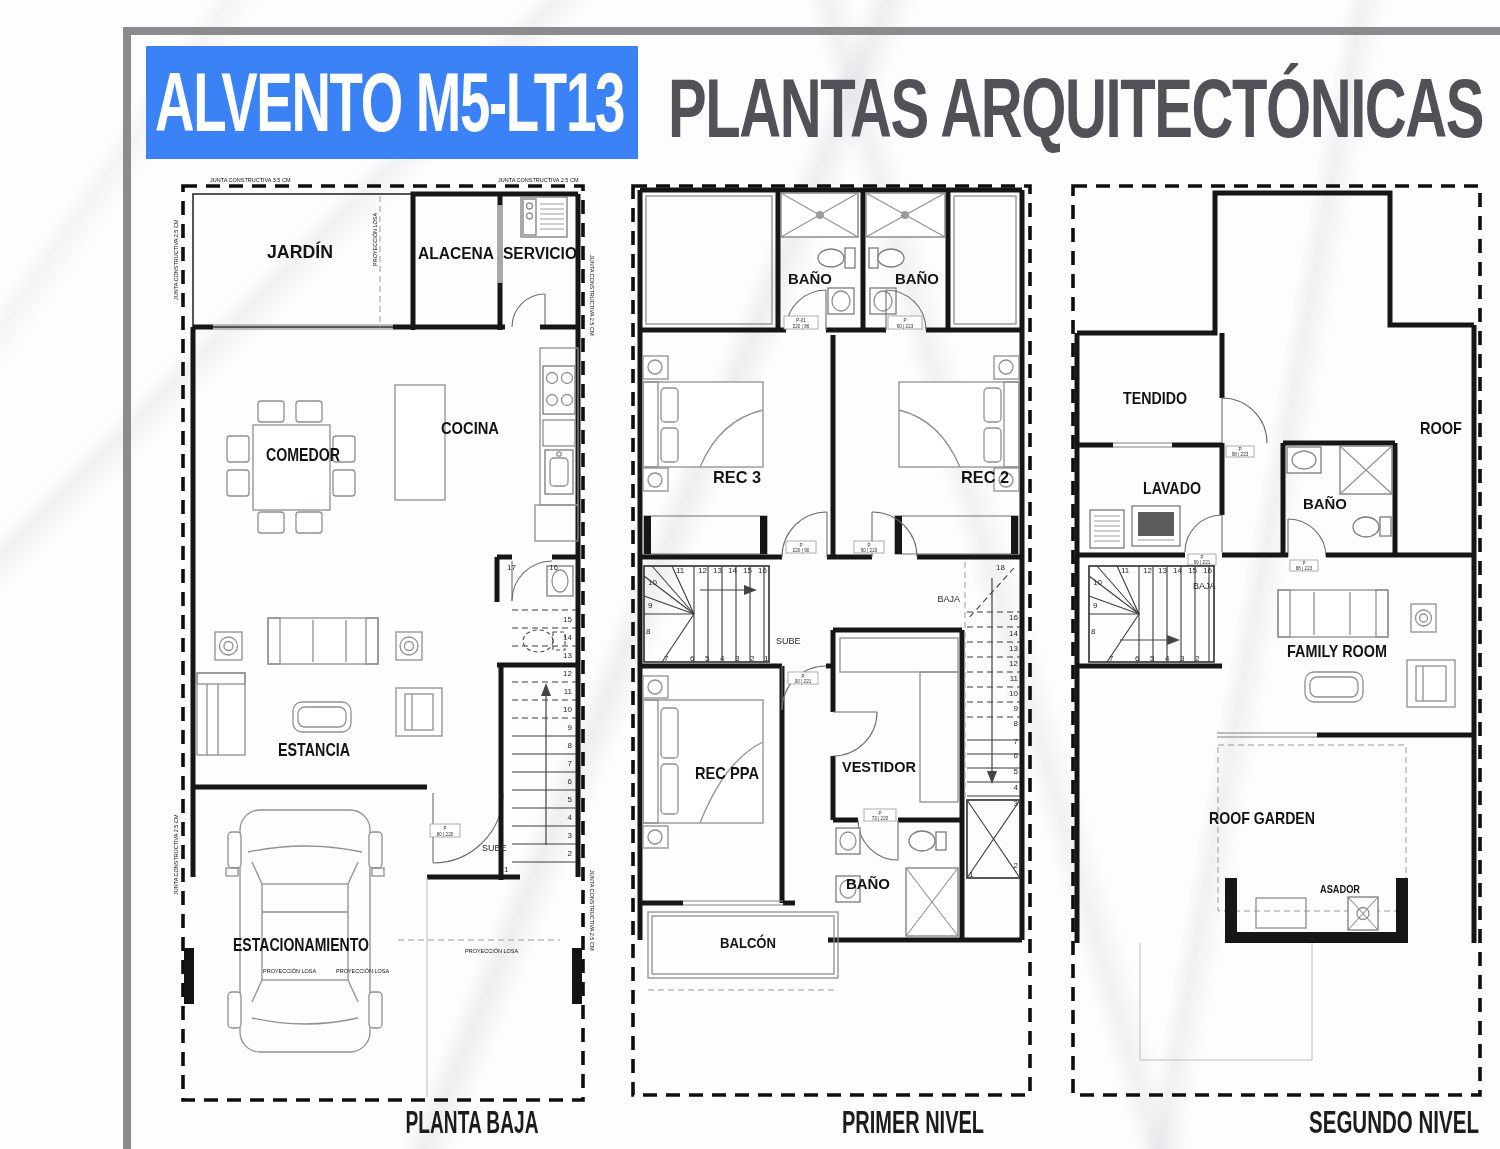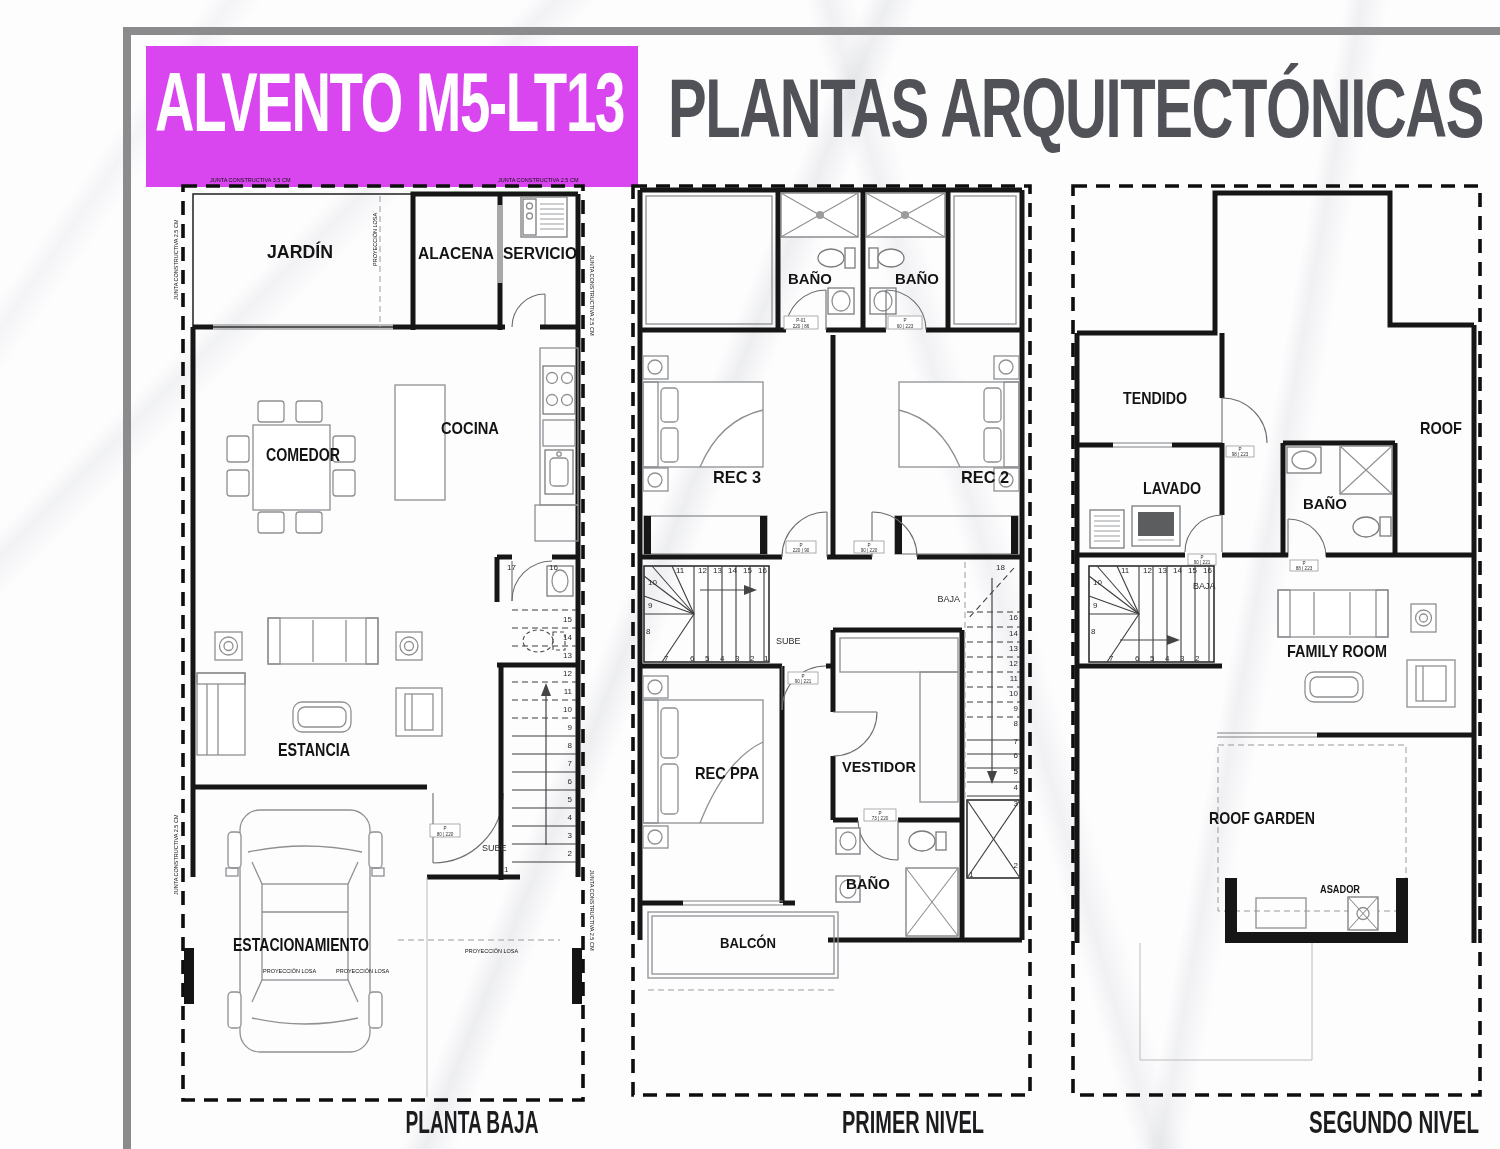--- a/index.html
+++ b/index.html
@@ -9,21 +9,21 @@
     background:
       linear-gradient(112deg, transparent 44%, rgba(175,178,185,.20) 45.2%, transparent 46.8%),
       linear-gradient(74deg,  transparent 62%, rgba(175,178,185,.16) 63.2%, transparent 64.8%),
       linear-gradient(135deg, transparent 20%, rgba(175,178,185,.15) 21%, transparent 22.6%),
       linear-gradient(100deg, transparent 79%, rgba(175,178,185,.17) 80%, transparent 81.6%),
       linear-gradient(125deg, transparent 9%, rgba(175,178,185,.12) 10%, transparent 11.4%),
       #fdfdfe;
   }
   .rule-top{position:absolute;left:123px;top:27px;width:1377px;height:8px;background:#8b8b8d;}
   .rule-left{position:absolute;left:123px;top:27px;width:8px;height:1122px;background:#8b8b8d;}
-  .project-box{position:absolute;left:146px;top:46px;width:492px;height:141px;background:#d946ef;overflow:hidden;}
+  .project-box{position:absolute;left:146px;top:46px;width:492px;height:113px;background:#3b82f6;overflow:hidden;}
   .project-box span{display:inline-block;white-space:nowrap;font-weight:bold;font-size:84px;line-height:113px;
     color:#ffffff;transform:scaleX(0.65);transform-origin:left center;padding-left:14px;letter-spacing:-2px;}
   .sheet-title{position:absolute;left:668px;top:58px;height:100px;overflow:visible;}
   .sheet-title span{display:inline-block;white-space:nowrap;font-weight:bold;font-size:84px;line-height:100px;
     color:#515257;transform:scaleX(0.69);transform-origin:left center;letter-spacing:-2px;}
   svg{position:absolute;left:0;top:0;}
   .lot{stroke:#0e0e0e;stroke-width:3.6;fill:none;stroke-dasharray:14 9;}
   .wall{stroke:#161616;stroke-width:5;fill:none;}
   .wallthin{stroke:#2d2d2d;stroke-width:1.6;fill:none;}
   .furl{stroke:#8e9092;stroke-width:1.3;fill:none;}

